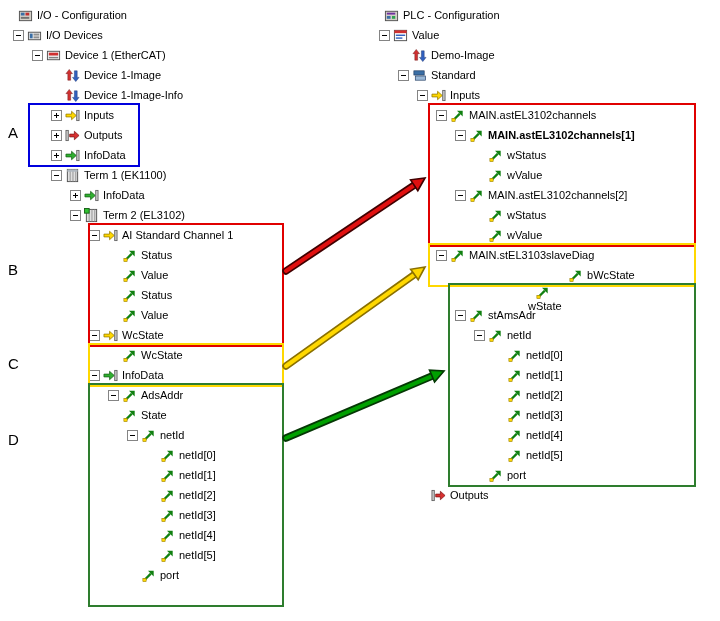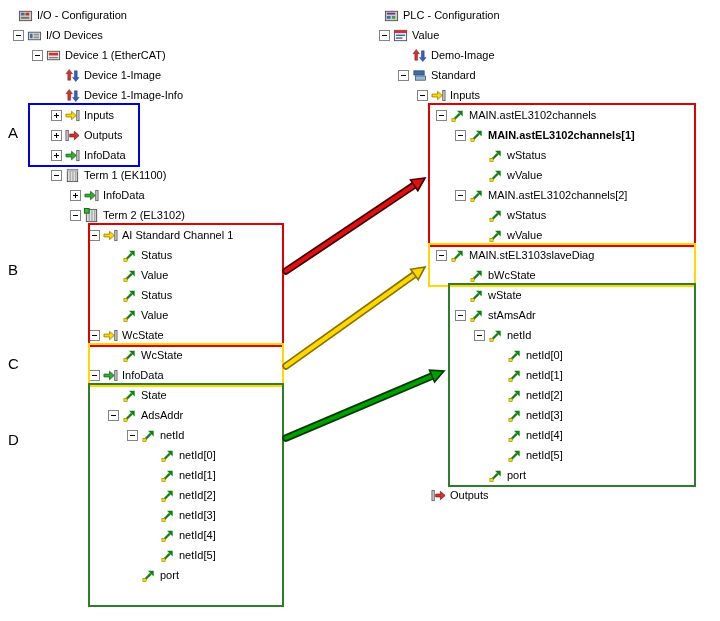--- a/index.html
+++ b/index.html
@@ -250,42 +250,42 @@
         </span>
         <span class="icon">
           <svg viewBox="0 0 16 16">
             <polygon points="1,9.5 7,9.5 7,12.5 12,8 7,3.5 7,6.5 1,6.5" fill="#30b030" stroke="#186018" stroke-width="0.8"></polygon>
             <rect x="12.5" y="2.5" width="2.5" height="11" fill="#c8c8c8" stroke="#505050" stroke-width="0.8"></rect>
           </svg>
         </span>
         <span class="label">InfoData</span>
       </div>
       <div class="tree-row" style="padding-left: 106px;">
+        <span class="expander">
+          <span class="exp-h"></span>
+        </span>
+        <span class="icon">
+          <svg viewBox="0 0 16 16">
+            <polygon points="7.5,3 13.5,3 13.5,9" fill="#108010"></polygon>
+            <path d="M4 12.5 L10.5 6" stroke="#108010" stroke-width="2.4" fill="none"></path>
+            <rect x="2" y="11" width="3.5" height="3.5" fill="#ffd800" stroke="#907800" stroke-width="0.6"></rect>
+          </svg>
+        </span>
+        <span class="label">AdsAddr</span>
+      </div>
+      <div class="tree-row" style="padding-left: 106px;">
         <span class="exp-spacer"></span>
         <span class="icon">
           <svg viewBox="0 0 16 16">
             <polygon points="7.5,3 13.5,3 13.5,9" fill="#108010"></polygon>
             <path d="M4 12.5 L10.5 6" stroke="#108010" stroke-width="2.4" fill="none"></path>
             <rect x="2" y="11" width="3.5" height="3.5" fill="#ffd800" stroke="#907800" stroke-width="0.6"></rect>
           </svg>
         </span>
         <span class="label">State</span>
-      </div>
-      <div class="tree-row" style="padding-left: 106px;">
-        <span class="expander">
-          <span class="exp-h"></span>
-        </span>
-        <span class="icon">
-          <svg viewBox="0 0 16 16">
-            <polygon points="7.5,3 13.5,3 13.5,9" fill="#108010"></polygon>
-            <path d="M4 12.5 L10.5 6" stroke="#108010" stroke-width="2.4" fill="none"></path>
-            <rect x="2" y="11" width="3.5" height="3.5" fill="#ffd800" stroke="#907800" stroke-width="0.6"></rect>
-          </svg>
-        </span>
-        <span class="label">AdsAddr</span>
       </div>
       <div class="tree-row" style="padding-left: 125px;">
         <span class="expander">
           <span class="exp-h"></span>
         </span>
         <span class="icon">
           <svg viewBox="0 0 16 16">
             <polygon points="7.5,3 13.5,3 13.5,9" fill="#108010"></polygon>
             <path d="M4 12.5 L10.5 6" stroke="#108010" stroke-width="2.4" fill="none"></path>
             <rect x="2" y="11" width="3.5" height="3.5" fill="#ffd800" stroke="#907800" stroke-width="0.6"></rect>
@@ -521,32 +521,32 @@
         </span>
         <span class="icon">
           <svg viewBox="0 0 16 16">
             <polygon points="7.5,3 13.5,3 13.5,9" fill="#108010"></polygon>
             <path d="M4 12.5 L10.5 6" stroke="#108010" stroke-width="2.4" fill="none"></path>
             <rect x="2" y="11" width="3.5" height="3.5" fill="#ffd800" stroke="#907800" stroke-width="0.6"></rect>
           </svg>
         </span>
         <span class="label">MAIN.stEL3103slaveDiag</span>
       </div>
-      <div class="tree-row" style="padding-left: 87px;">
+      <div class="tree-row" style="padding-left: 87px; justify-content: flex-end;">
         <span class="exp-spacer"></span>
         <span class="icon">
           <svg viewBox="0 0 16 16">
             <polygon points="7.5,3 13.5,3 13.5,9" fill="#108010"></polygon>
             <path d="M4 12.5 L10.5 6" stroke="#108010" stroke-width="2.4" fill="none"></path>
             <rect x="2" y="11" width="3.5" height="3.5" fill="#ffd800" stroke="#907800" stroke-width="0.6"></rect>
           </svg>
         </span>
         <span class="label">bWcState</span>
       </div>
-      <div class="tree-row" style="padding-left: 87px;">
+      <div class="tree-row" style="padding-left: 87px; flex-direction: column;">
         <span class="exp-spacer"></span>
         <span class="icon">
           <svg viewBox="0 0 16 16">
             <polygon points="7.5,3 13.5,3 13.5,9" fill="#108010"></polygon>
             <path d="M4 12.5 L10.5 6" stroke="#108010" stroke-width="2.4" fill="none"></path>
             <rect x="2" y="11" width="3.5" height="3.5" fill="#ffd800" stroke="#907800" stroke-width="0.6"></rect>
           </svg>
         </span>
         <span class="label">wState</span>
       </div>

